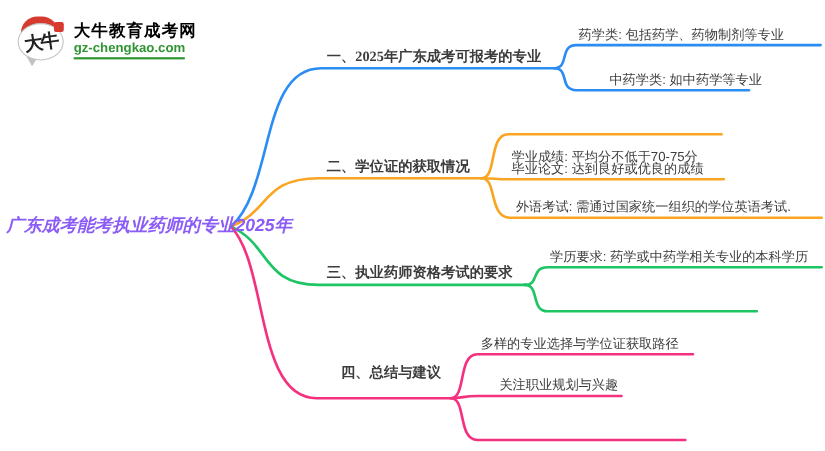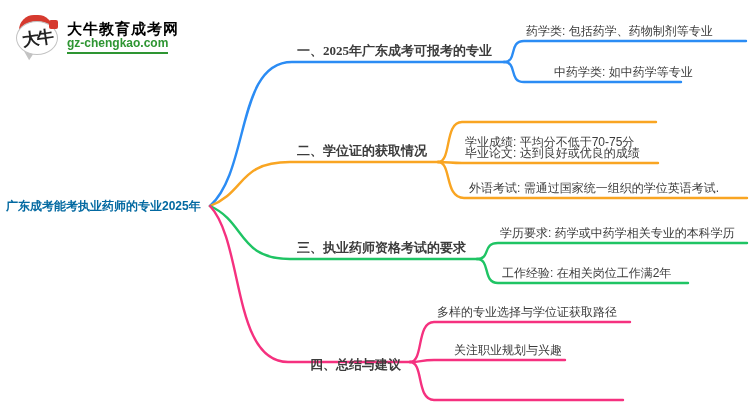--- a/index.html
+++ b/index.html
@@ -18,38 +18,38 @@
   .logo-bubble{position:absolute;left:0;top:7px;width:40px;height:32px;background:#fff;border:1.5px solid #c3c3c3;border-radius:50%;display:flex;align-items:center;justify-content:center;}
   .logo-chars{font-family:"DejaVu Serif","Liberation Serif",serif;font-weight:700;font-size:17px;color:#222;transform:rotate(-8deg);letter-spacing:-2px;}
   .logo-seal{position:absolute;right:2px;top:6px;width:9px;height:9px;background:#d63a2f;border-radius:2px;}
   .logo-tail{position:absolute;left:7px;bottom:0px;width:0;height:0;border-left:7px solid transparent;border-right:3px solid transparent;border-top:8px solid #c3c3c3;transform:rotate(12deg);}
   .logo-text{display:flex;flex-direction:column;line-height:1.15;}
   .logo-brand{font-size:15px;font-weight:700;color:#000000;letter-spacing:1px;white-space:nowrap;}
   .logo-domain{font-size:12px;font-weight:700;color:#2e9532;border-bottom:2px solid #2e9532;padding-bottom:1px;white-space:nowrap;align-self:flex-start;}
 
   
   .node{position:absolute;white-space:nowrap;color:#3c3c3c;}
-  .root-node{left:6px;top:197px;font-size:12px;line-height:18px;font-weight:700;color:#0369a1;}
+  .root-node{left:6px;top:197px;font-size:16px;line-height:18px;font-weight:700;color:#8b5cf6;font-style:italic;}
   .branch-label{font-size:13px;line-height:17px;font-weight:600;font-family:Liberation Serif, serif;}
   .child-label{font-size:12px;line-height:16px;font-weight:500;}
 
   .b1-label{left:297px;top:42px;}
   .b1-c0{left:526px;top:23px;}
   .b1-c1{left:554px;top:64px;}
 
   .b2-label{left:297px;top:142px;text-align:center;}
   .b2-c0{left:465px;top:104px;margin-top:30px;}
   .b2-c1{left:465px;top:145px;}
   .b2-c2{left:469px;top:180px;}
 
   .b3-label{left:297px;top:239px;}
   .b3-c0{left:500px;top:225px;}
   .b3-c1{left:502px;top:265px;}
 
-  .b4-label{left:310px;top:356px;}
+  .b4-label{left:310px;top:330px;}
   .b4-c0{left:437px;top:304px;}
   .b4-c1{left:437px;top:342px;margin-left:17px;}
   .b4-c2{left:437px;top:382px;}
 </style>
 </head>
 <body>
 
 <div class="stage">
 
   <svg class="connectors" width="750" height="410" viewBox="0 0 750 410" fill="none" stroke-width="2.4" stroke-linecap="round">
@@ -98,19 +98,18 @@
   <div class="node child-label b1-c0">药学类: 包括药学、药物制剂等专业</div>
   <div class="node child-label b1-c1">中药学类: 如中药学等专业</div>
 
   <div class="node branch-label b2-label">二、学位证的获取情况</div>
   <div class="node child-label b2-c0">学业成绩: 平均分不低于70-75分</div>
   <div class="node child-label b2-c1">毕业论文: 达到良好或优良的成绩</div>
   <div class="node child-label b2-c2">外语考试: 需通过国家统一组织的学位英语考试.</div>
 
   <div class="node branch-label b3-label">三、执业药师资格考试的要求</div>
   <div class="node child-label b3-c0">学历要求: 药学或中药学相关专业的本科学历</div>
-  <div class="node child-label b3-c1">工作经验: 在相关岗位工作满2年</div>
 
   <div class="node branch-label b4-label">四、总结与建议</div>
   <div class="node child-label b4-c0">多样的专业选择与学位证获取路径</div>
   <div class="node child-label b4-c1">关注职业规划与兴趣</div>
 
 </div>
 
 </body></html>

